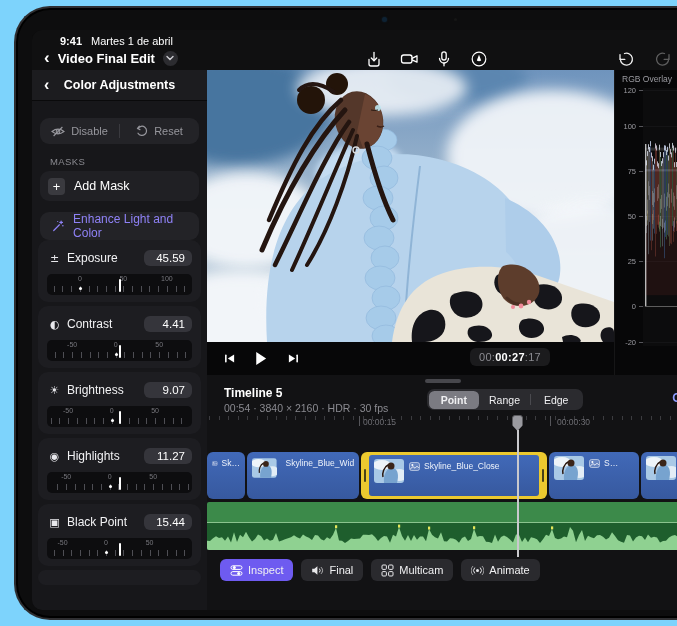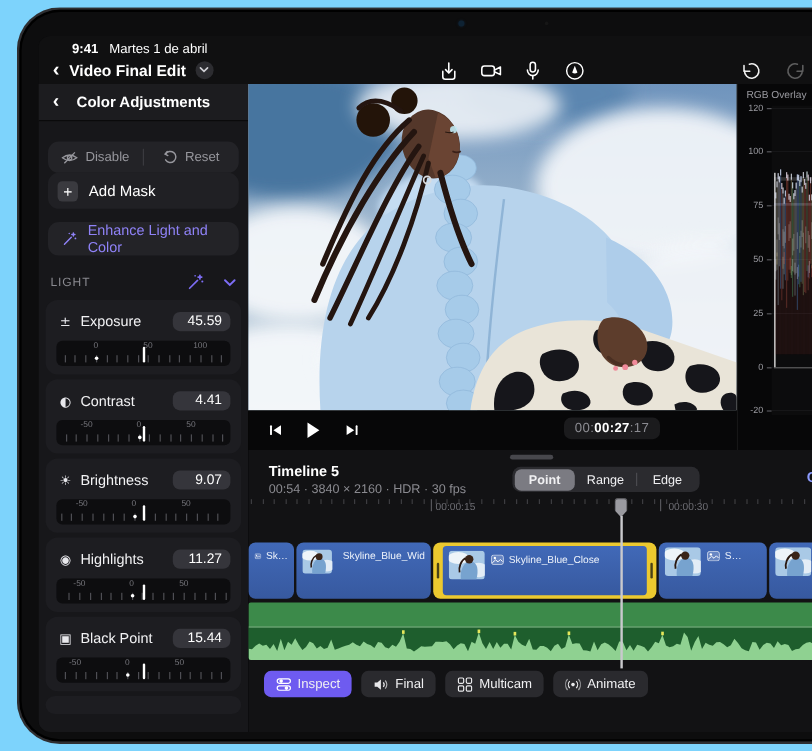--- a/index.html
+++ b/index.html
@@ -194,53 +194,35 @@
             <div class="half">
               <svg width="12" height="12" viewBox="0 0 12 12">
                   <g stroke="#97979d" stroke-width="1.2" fill="none" stroke-linecap="round">
                     <path d="M3.4 1.2 L1.6 3.4 L3.9 4.6"></path>
                     <path d="M1.9 3.6 A4.6 4.6 0 1 1 2 8.2"></path>
                   </g>
                 </svg>
               <span>Reset</span>
             </div>
           </div>
+          <div class="sec-label">MASKS</div>
           <div class="btn-wide">
             <span class="plusbox">+</span>
             <span>Add Mask</span>
           </div>
           <div class="btn-enh">
             <svg width="14" height="14" viewBox="0 0 14 14">
                 <g stroke="#8f82f7" stroke-width="1.4" fill="none" stroke-linecap="round">
                   <path d="M2 12.2 L8.6 5.6"></path>
                   <path d="M10.6 1.4 v3 M9.1 2.9 h3"></path>
                 </g>
                 <circle cx="12.6" cy="6.6" r=".9" fill="#8f82f7"></circle>
                 <circle cx="6.6" cy="1.8" r=".7" fill="#8f82f7"></circle>
               </svg>
             <span>Enhance Light and Color</span>
-          </div>
-          <div class="light-row">
-            <span class="lab">LIGHT</span>
-            <span class="sp"></span>
-            <span class="ic">
-              <svg width="14" height="14" viewBox="0 0 14 14">
-                  <g stroke="#7d6df5" stroke-width="1.4" fill="none" stroke-linecap="round">
-                    <path d="M2 12.2 L8.6 5.6"></path>
-                    <path d="M10.6 1.4 v3 M9.1 2.9 h3"></path>
-                  </g>
-                  <circle cx="12.6" cy="6.6" r=".9" fill="#7d6df5"></circle>
-                  <circle cx="6.6" cy="1.8" r=".7" fill="#7d6df5"></circle>
-                </svg>
-            </span>
-            <span class="ic">
-              <svg width="11" height="7" viewBox="0 0 11 7">
-                  <path d="M1.5 1.5 L5.5 5.5 L9.5 1.5" stroke="#7d6df5" stroke-width="1.6" fill="none" stroke-linecap="round"></path>
-                </svg>
-            </span>
           </div>
           <div id="sliders">
               <div class="slider-card">
                 <div class="sl-row">
                   <span class="sl-ic">±</span>
                   <span class="sl-name">Exposure</span>
                   <span class="sl-val">45.59</span>
                 </div>
                 <div class="sl-ruler">
                   <div class="sl-tick" style="left: 4.646%;"></div>

